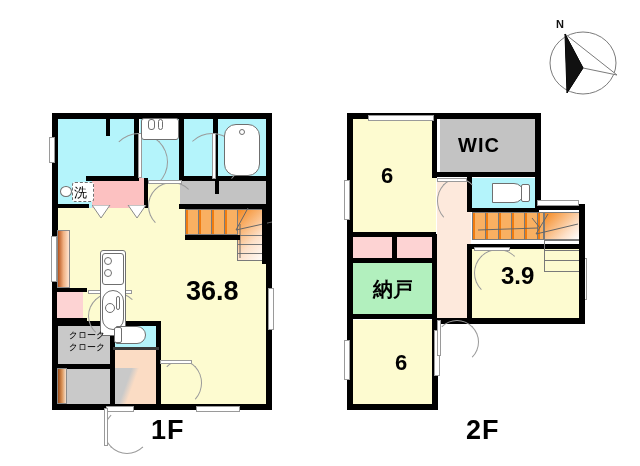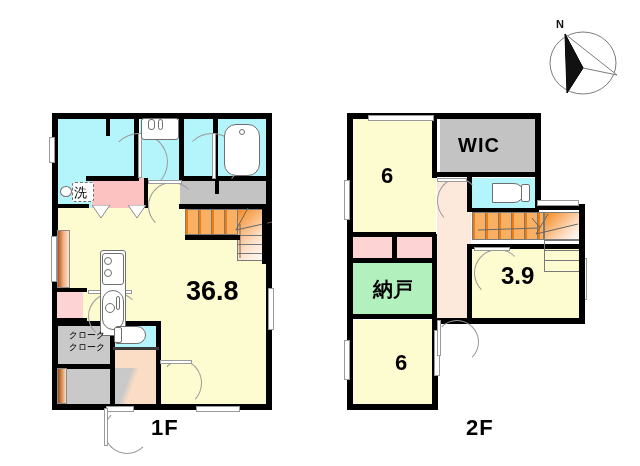--- a/index.html
+++ b/index.html
@@ -47,21 +47,21 @@
   .stair-wind{background:linear-gradient(to bottom,#fbe2cc,#f58a22);}
   .stairline{position:absolute;background:#777;}
 
   
   .fix{position:absolute;box-sizing:border-box;border:1px solid #6f6f6f;background:#fff;border-radius:3px;}
   .fixr{border-radius:12px;}
 
   
   .lbl{position:absolute;color:#000;white-space:nowrap;}
   .room-num{font-weight:bold;}
-  .floor-lbl{font-weight:bold;font-size:22px;letter-spacing:1px;}
+  .floor-lbl{font-weight:bold;font-size:27px;letter-spacing:1px;}
   .jp{font-family:"DejaVu Sans",sans-serif;}
 
   
   .compass{position:absolute;}
 </style>
 </head>
 <body>
 
 <div id="stage">
 

